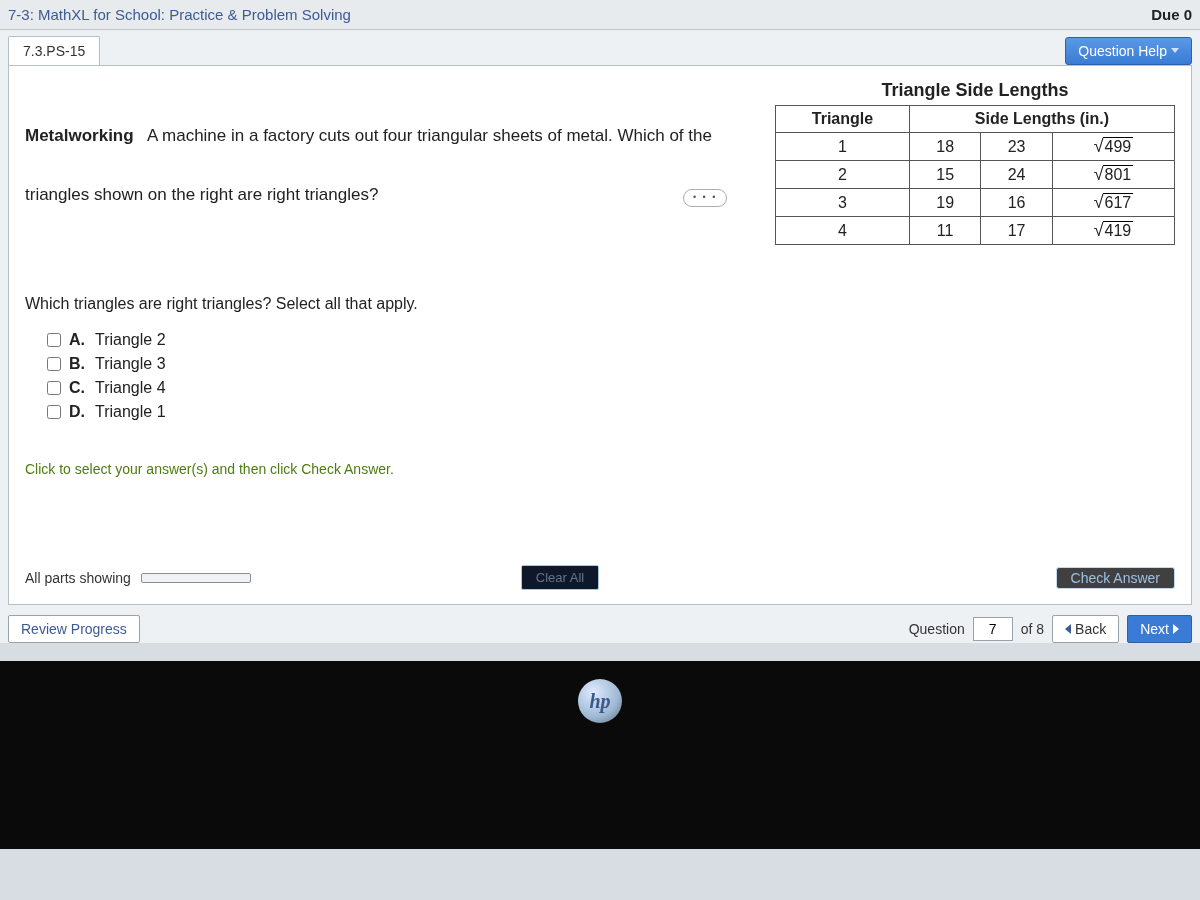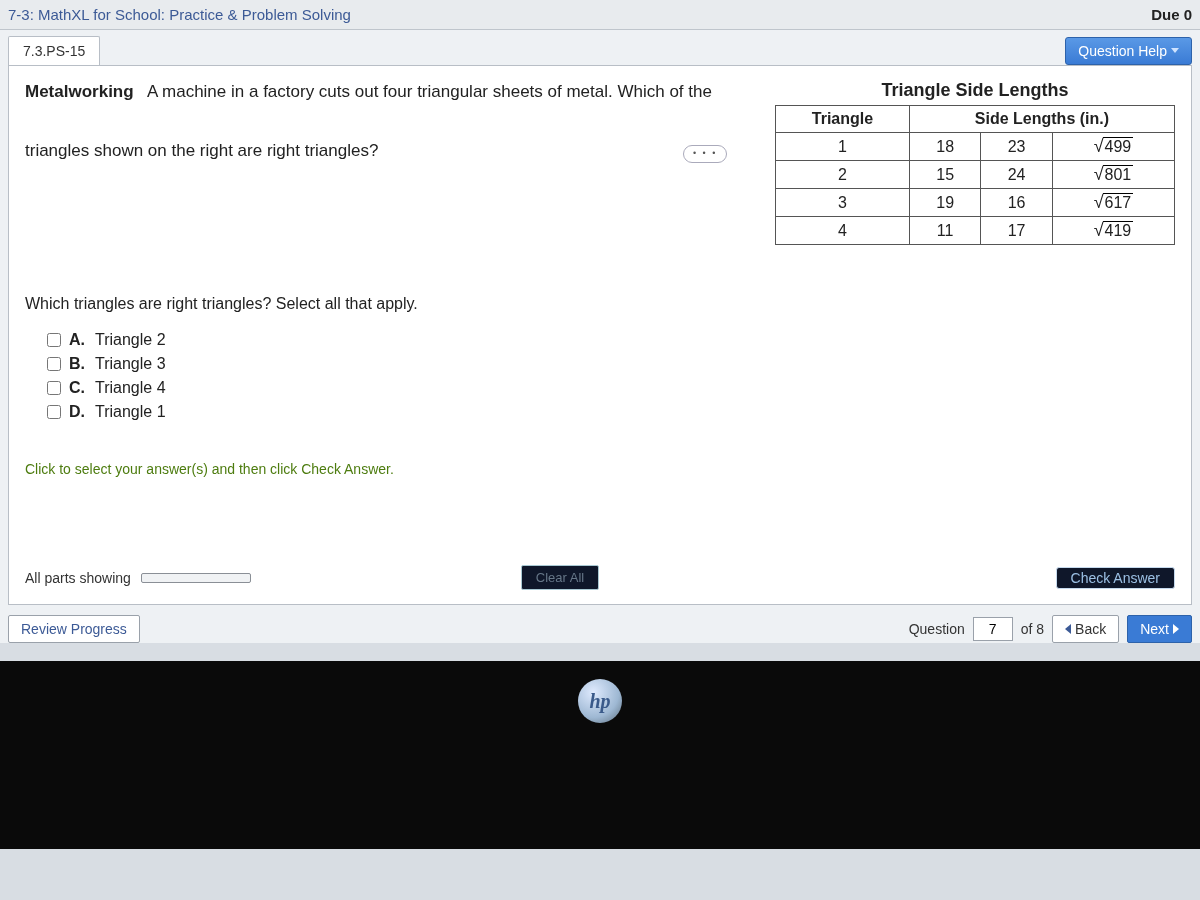--- a/index.html
+++ b/index.html
@@ -69,21 +69,21 @@
     margin: 0 8px;
     padding: 14px 16px 18px 16px;
     min-height: 540px;
     position: relative;
   }
   .q-top {
     display: flex;
     gap: 24px;
     align-items: flex-start;
   }
-  .q-text { flex: 1; font-size: 17px; line-height: 1.45; }
+  .q-text { flex: 1; font-size: 17px; line-height: 1.45; margin-top: 44px; }
   .q-text .topic { font-weight: bold; }
   .tbl-wrap { width: 400px; }
   .tbl-title { text-align: center; font-weight: bold; font-size: 18px; margin-bottom: 4px; }
   table.tri {
     border-collapse: collapse;
     width: 100%;
     font-size: 16px;
     text-align: center;
   }
   table.tri th, table.tri td {
@@ -117,21 +117,21 @@
   .progress-shell {
     width:110px; height:10px; border:1px solid #8a8f96; background:#f0f2f4;
     border-radius:2px;
   }
   .clear-btn {
     background:#0f172a; border:1px solid #a9c9d3; color:#678;
     padding:4px 14px; font-size:13px; border-radius:2px; cursor:pointer;
     margin-left: 260px;
   }
   .check-btn {
-    background:#0f172a; border:1px solid #c6daee; color:#9cc0e4;
+    background:#404040; border:1px solid #c6daee; color:#9cc0e4;
     padding:2px 14px; font-size:14px; border-radius:3px; cursor:pointer;
   }
   .footer-row {
     margin: 10px 8px 0 8px;
     display:flex; justify-content:space-between; align-items:center;
   }
   .review-btn {
     background:#fff; border:1px solid #9aa1aa; color:#3c5a96;
     padding:5px 12px; font-size:14px; border-radius:2px; cursor:pointer;
   }

